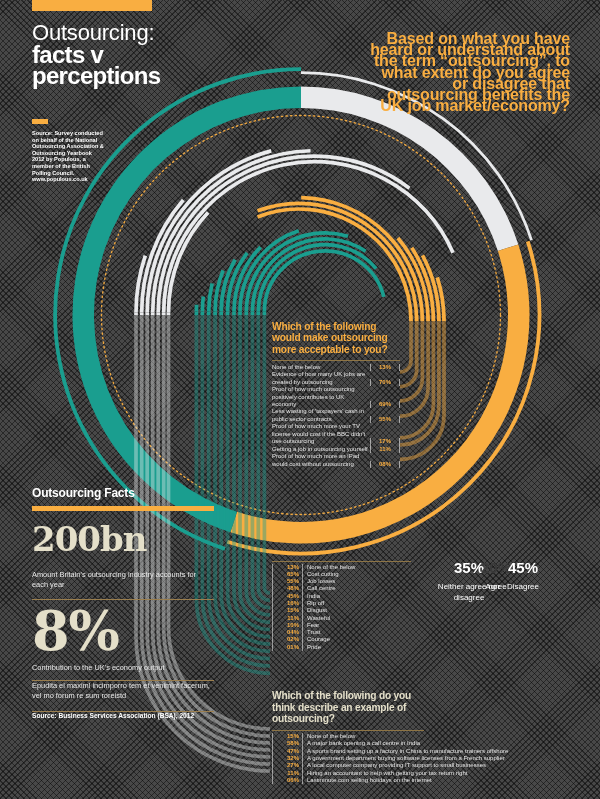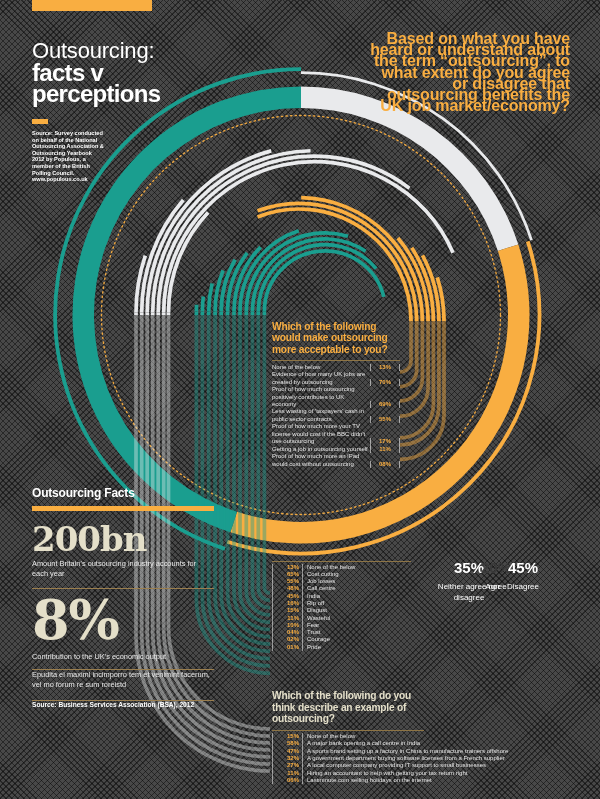--- a/index.html
+++ b/index.html
@@ -12,21 +12,21 @@
       repeating-linear-gradient(45deg, rgba(0,0,0,.45) 0 1px, rgba(0,0,0,0) 1px 4.2px),
       repeating-linear-gradient(-45deg, rgba(0,0,0,.45) 0 1px, rgba(0,0,0,0) 1px 4.2px);
     background-color:#484848;
   }
   svg.layer{position:absolute;left:0;top:0;width:600px;height:799px;overflow:visible;pointer-events:none}
 
   
   .toptab{position:absolute;left:32px;top:0;width:120px;height:11px;background:#f9ae41;}
 
   
-  .title{position:absolute;left:32px;top:40px;color:#fff;}
+  .title{position:absolute;left:32px;top:22px;color:#fff;}
   .title .t1{font-size:22px;font-weight:300;letter-spacing:-.2px;line-height:22px;}
   .title .t2{font-size:24px;font-weight:bold;letter-spacing:-.7px;line-height:21px;}
 
   .srcrule{position:absolute;left:32px;top:119px;width:16px;height:5px;background:#f9ae41;}
   .srcnote{position:absolute;left:32px;top:130px;width:72px;color:#fff;font-size:5.6px;
            font-weight:bold;line-height:6.6px;letter-spacing:0;}
 
   
   .mainq{position:absolute;left:362px;top:33px;width:208px;color:#f9ae41;font-size:16px;
          font-weight:bold;line-height:11.2px;text-align:right;letter-spacing:-.15px;}
@@ -313,23 +313,23 @@
           <div class="lbl">Lastminute.com selling holidays on the internet</div>
         </div>
       </div>
   </div>
 
   <div class="facts">
     <h2>Outsourcing Facts</h2>
     <div class="fbar"></div>
     <div id="facts-items">
         <div class="fv" style="font-size: 34px; margin-top: 12px; line-height: 32.3px;">200bn</div>
-        <div class="fd" style="margin-top: 4px;">Amount Britain's outsourcing industry accounts for each year</div>
+        <div class="fd" style="margin-top: 15px;">Amount Britain's outsourcing industry accounts for each year</div>
         <div class="frule" style="margin: 10px 0px 0px;"></div>
         <div class="fv" style="font-size: 54px; margin-top: 6px; line-height: 51.3px;">8%</div>
-        <div class="fd" style="margin-top: 5px;">Contribution to the UK's economic output</div>
+        <div class="fd" style="margin-top: 5px;">Contribution to the UK's economy output</div>
         <div class="frule" style="margin: 8px 0px 0px;"></div>
         <div class="fd" style="margin-top: 0;">Epudita el maximl incimporro tem et venimint facerum, vel mo forum re sum roreistd</div>
         <div class="frule" style="margin: 10px 0px 0px;"></div>
       </div>
     <div class="fsrc">Source: Business Services Association (BSA), 2012</div>
   </div>
 </div>
 
 </body></html>

